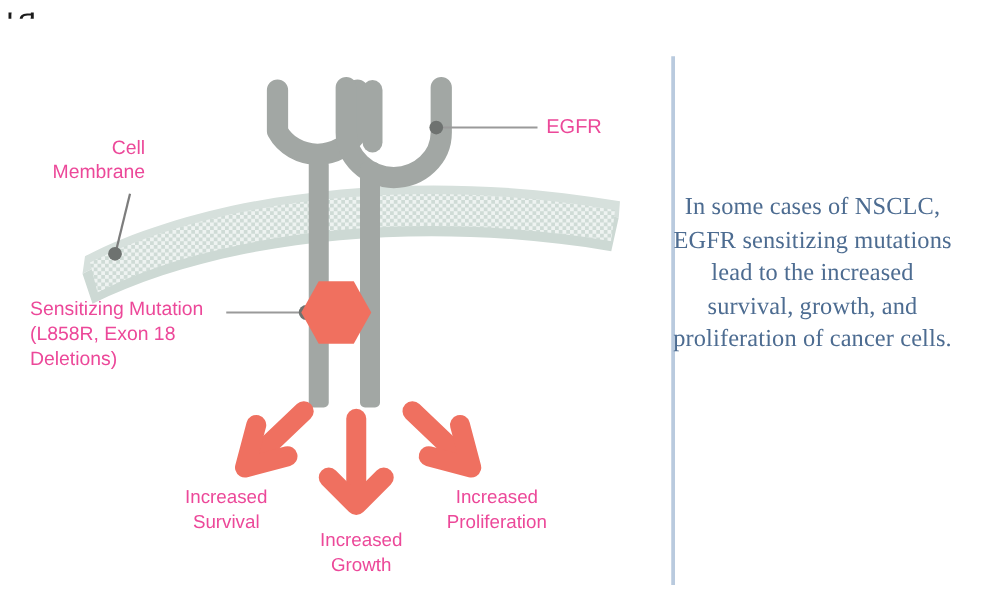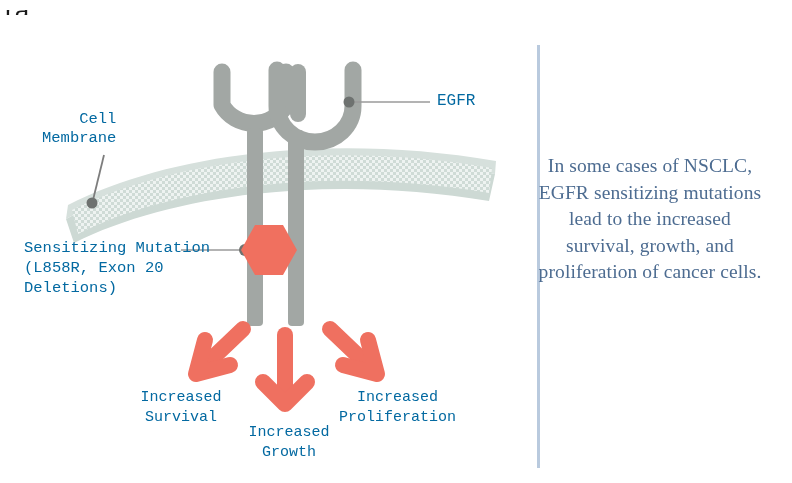--- a/index.html
+++ b/index.html
@@ -23,22 +23,22 @@
     position: absolute;
     left: 0;
     top: 0;
     width: 792px;
     height: 483px;
   }
 
   
   .lbl {
     position: absolute;
-    color: #0369a1;
-    font-family: Liberation Mono, monospace;
+    color: #ec4899;
+    font-family: Liberation Sans, sans-serif;
     line-height: 1.22;
     white-space: pre-line;
   }
   #label-cell-membrane {
     left: 42px;
     top: 100px;
     font-size: 15.5px;
     text-align: right;
   }
   #label-egfr {
@@ -200,21 +200,21 @@
 
     <line x1="538.5" y1="35" x2="538.5" y2="458" stroke="#b9cade" stroke-width="3"></line>
   </svg>
 
   <div class="lbl" id="label-cell-membrane">Cell
 Membrane</div>
 
   <div class="lbl" id="label-egfr">EGFR</div>
 
   <div class="lbl" id="label-sensitizing">Sensitizing Mutation
-(L858R, Exon 20
+(L858R, Exon 18
 Deletions)</div>
 
   <div class="lbl" id="label-survival">Increased
 Survival</div>
 
   <div class="lbl" id="label-growth">Increased
 Growth</div>
 
   <div class="lbl" id="label-proliferation">Increased
 Proliferation</div>

